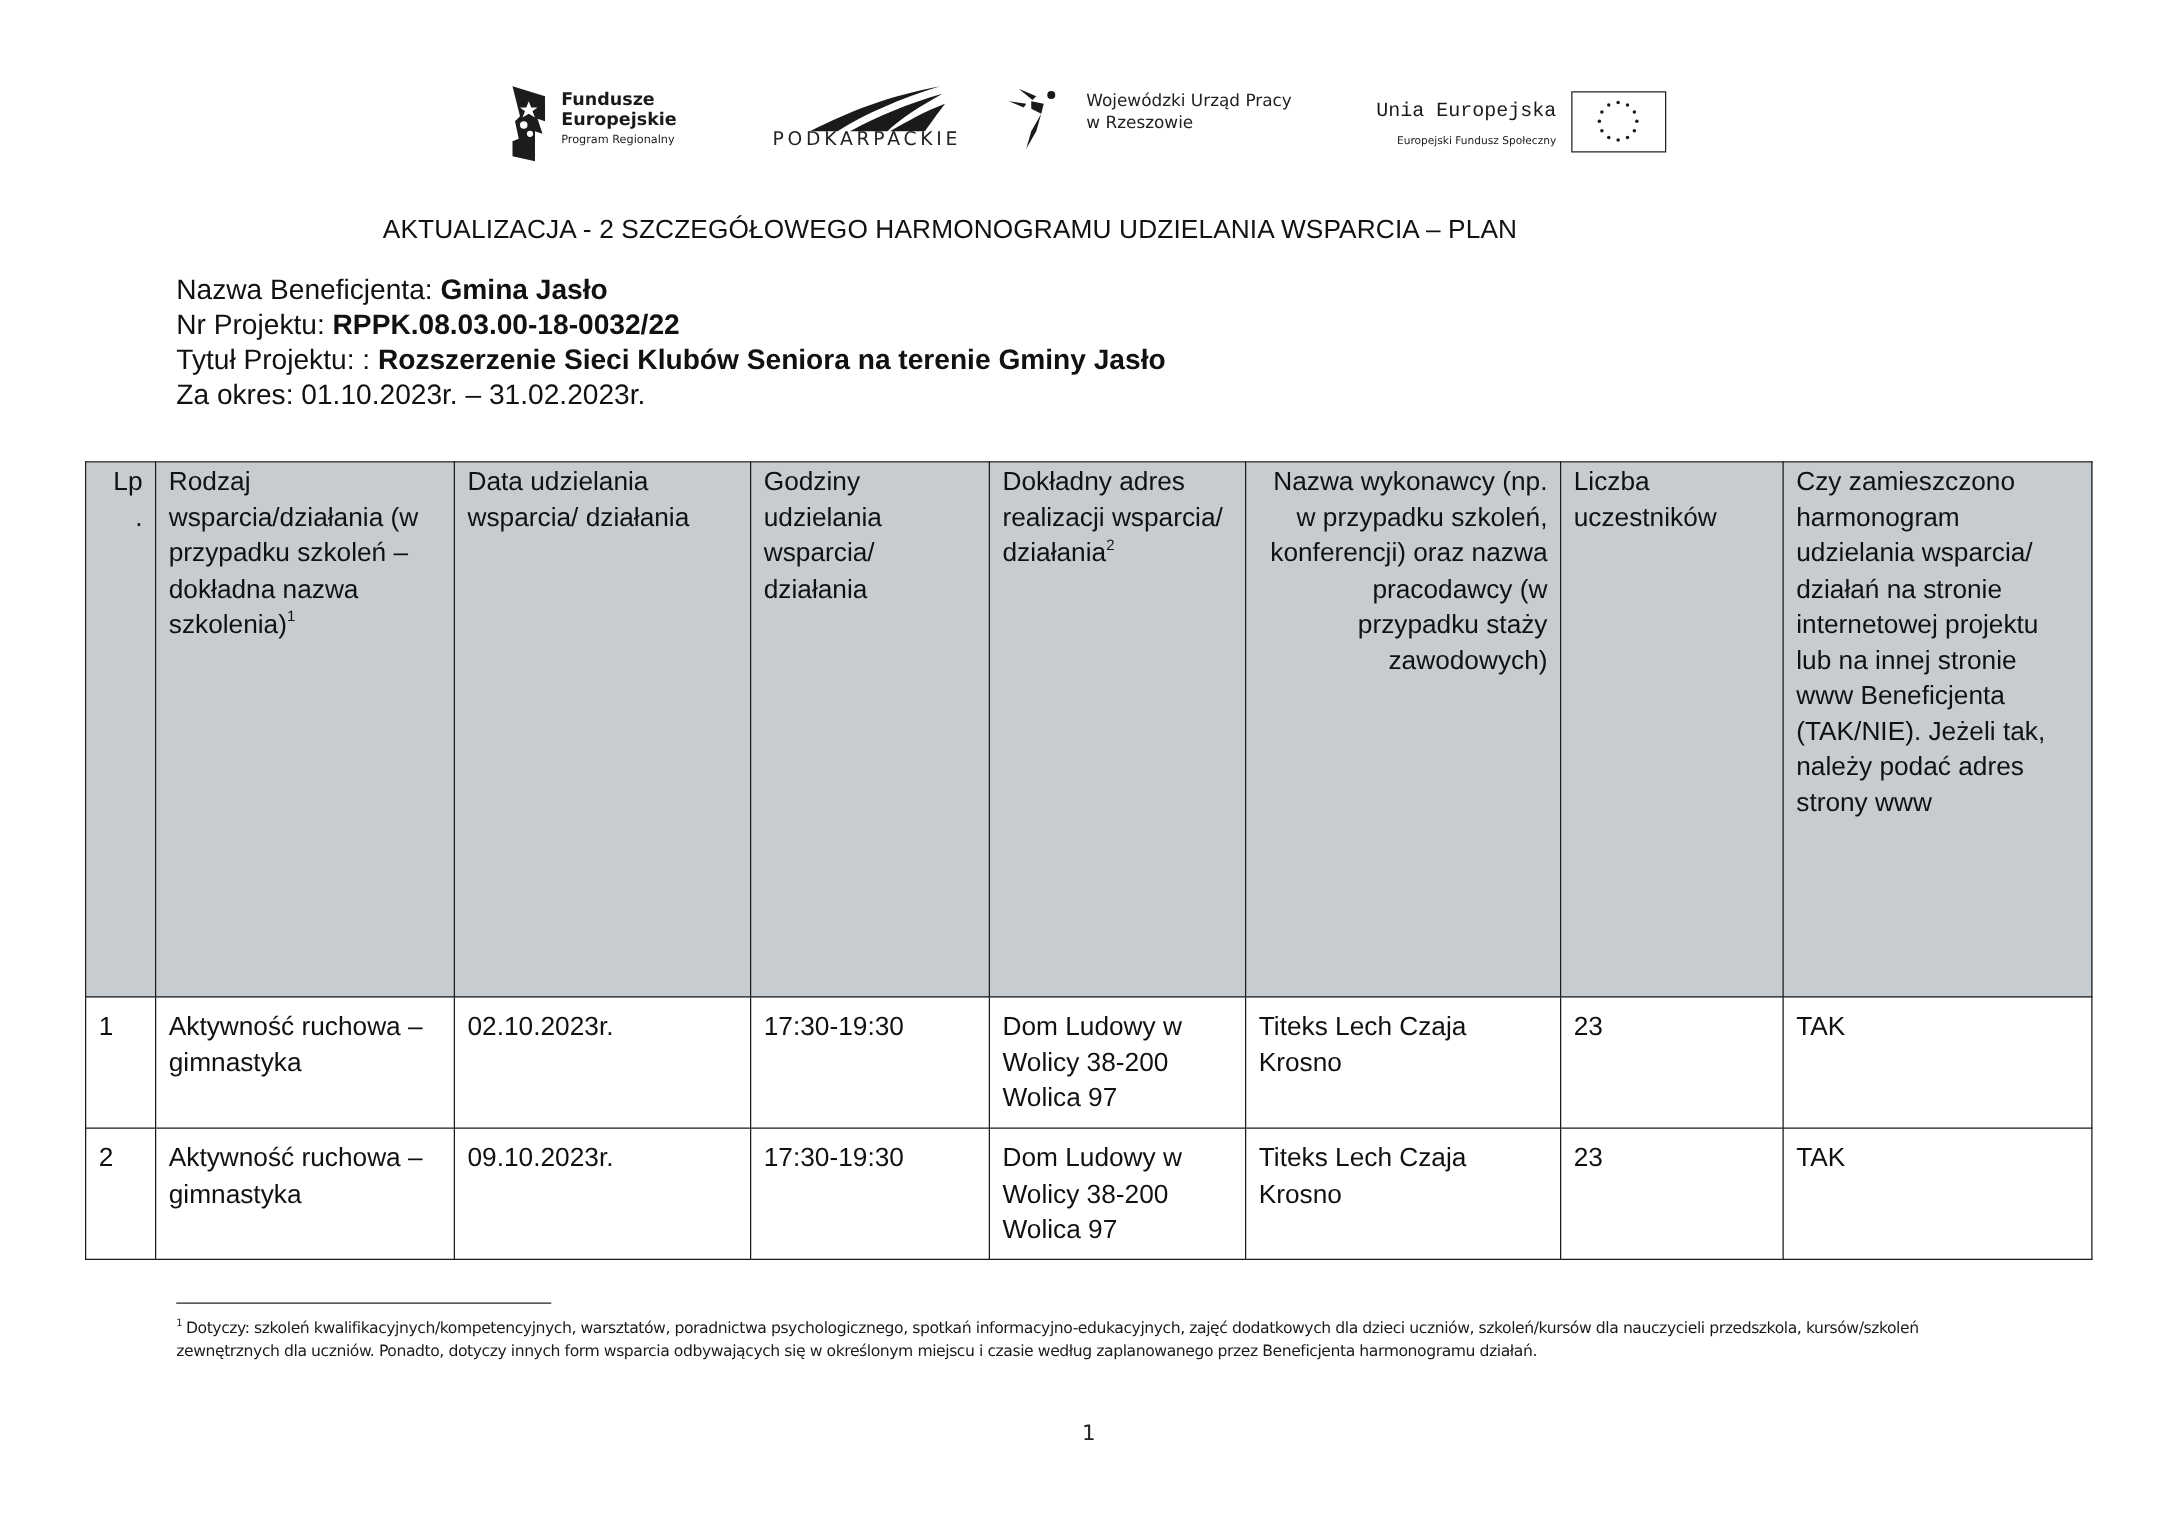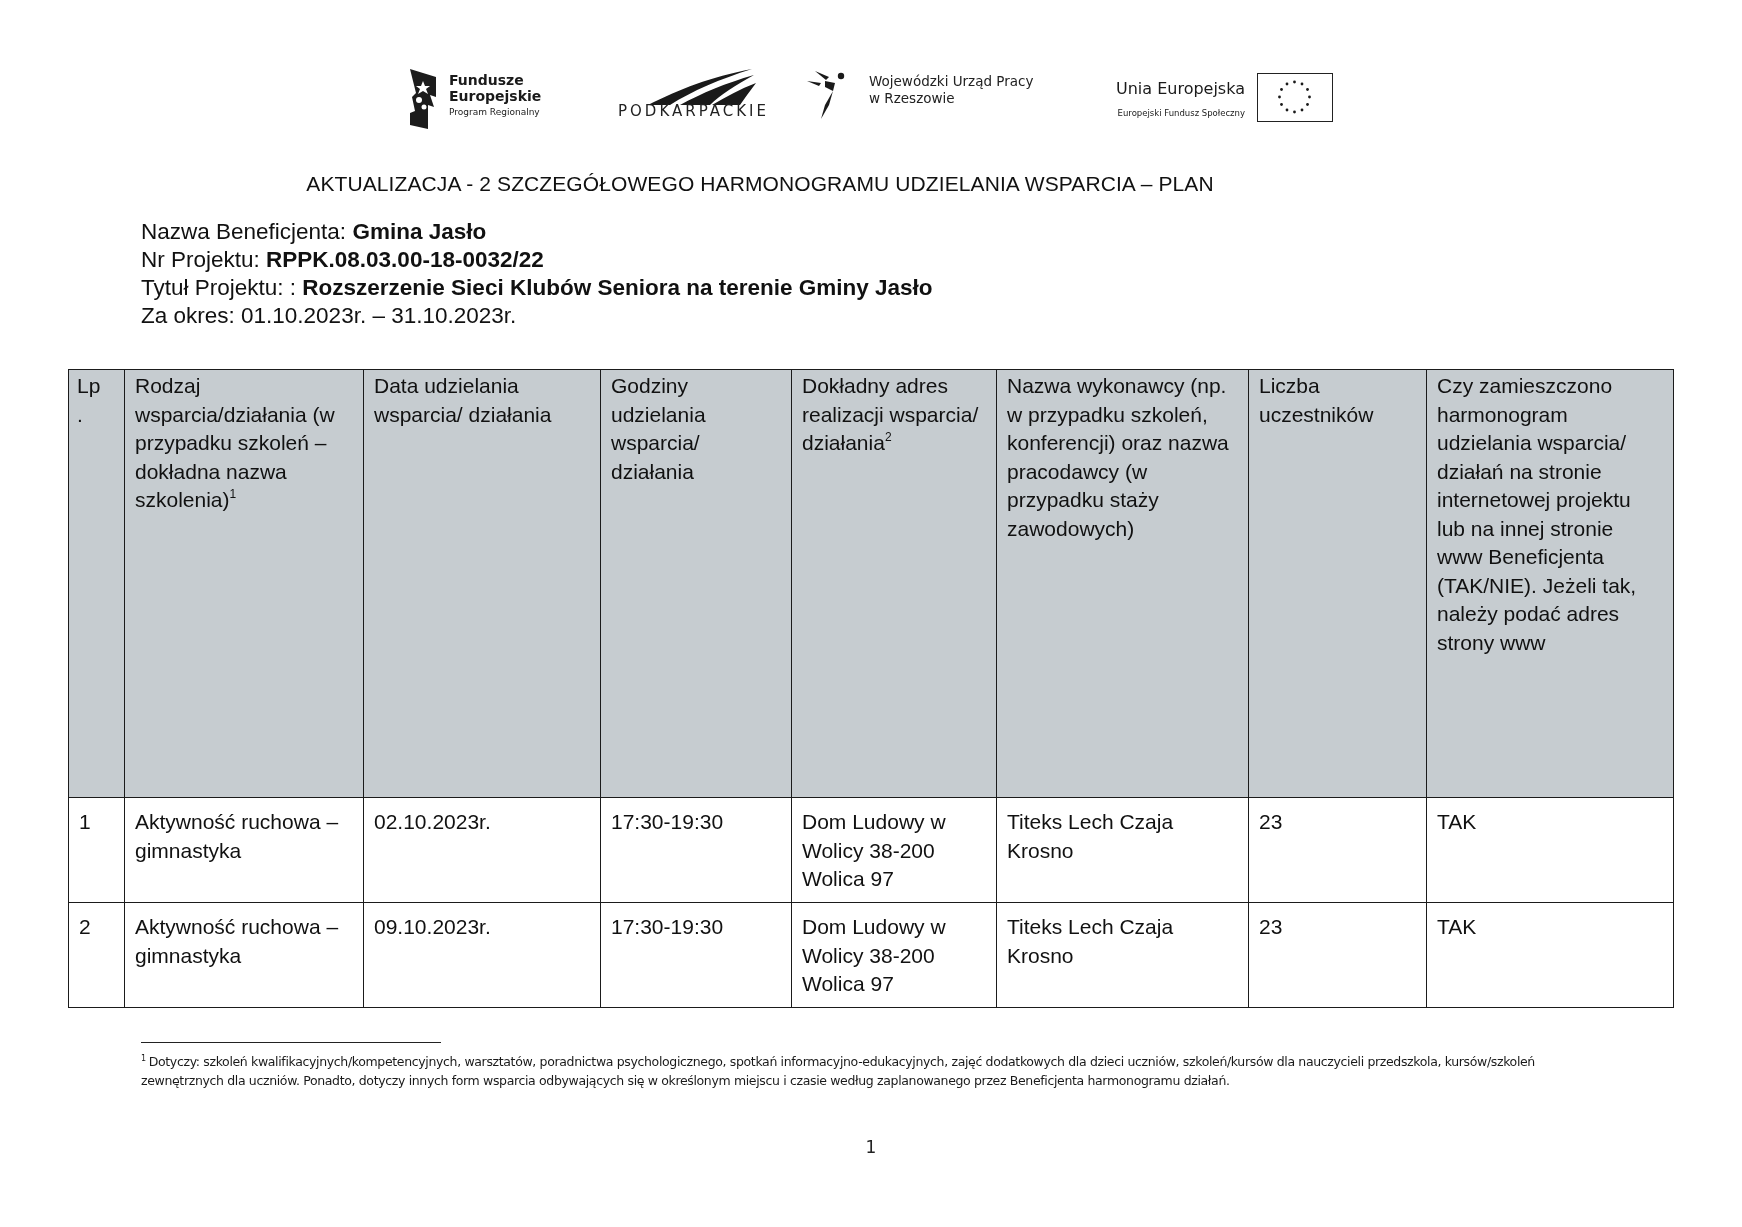--- a/index.html
+++ b/index.html
@@ -10,38 +10,38 @@
   .logo { position: absolute; }
   .fe-mark { left: 406px; top: 67px; width: 32px; height: 64px; }
   .fe-text { left: 449px; top: 72px; font-family: "DejaVu Sans", sans-serif; color: #1a1a1a; }
   .fe-text .l1 { font-size: 14px; line-height: 16px; font-weight: bold; }
   .fe-text .l2 { font-size: 9px; line-height: 12px; margin-top: 2px; }
   .pk-mark { left: 640px; top: 67px; width: 120px; height: 42px; }
   .pk-text { left: 618px; top: 102px; font-size: 15px; letter-spacing: 3px; font-family: "DejaVu Sans", sans-serif; color: #222; }
   .wup-mark { left: 803px; top: 65px; width: 60px; height: 60px; }
   .wup-text { left: 869px; top: 73px; font-size: 13.5px; line-height: 17px; font-family: "DejaVu Sans", sans-serif; color: #222; }
   .ue-text { left: 1060px; top: 80px; text-align: right; width: 185px; font-family: "DejaVu Sans", sans-serif; color: #1a1a1a; }
-  .ue-text .l1 { font-size: 16px; line-height: 18px; }
+  .ue-text .l1 { font-size: 16px; line-height: 18px; font-family: Liberation Mono, monospace; }
   .ue-text .l2 { font-size: 8.5px; line-height: 14px; margin-top: 8px; }
   .eu-flag { left: 1257px; top: 73px; width: 76px; height: 49px; border: 1.5px solid #222; box-sizing: border-box; }
 
   
   .doc-title { position: absolute; left: 0; width: 1520px; top: 172px; text-align: center;
                font-weight: normal; font-size: 21px; letter-spacing: 0.1px; }
   .info { position: absolute; left: 141px; top: 218px; font-size: 22.5px; line-height: 28px; }
   .info .row { white-space: nowrap; }
   .info b { font-weight: bold; text-align: center; }
 
   
   table.sched { position: absolute; left: 68px; top: 369px; border-collapse: collapse;
                 table-layout: fixed; width: 1605px; }
   table.sched th, table.sched td { border: 1.5px solid #1b1b1b; vertical-align: top;
                 font-size: 21px; line-height: 28.5px; padding: 1px 10px 0 10px; }
   table.sched thead th { background: #c6ccd0; font-weight: normal; text-align: left; height: 425px; padding-top: 2px; }
-  table.sched thead th.left { text-align: left; }
+  table.sched thead th.left { text-align: right; }
   table.sched tbody td { height: 94px; text-align: left; padding-top: 10px; }
   table.sched sup { font-size: 12px; line-height: 0; vertical-align: 9px; }
 
   
   .fn-rule { position: absolute; left: 141px; top: 1042px; width: 300px; border-top: 1.5px solid #222; }
   .footnotes { position: absolute; left: 141px; top: 1052px; width: 1460px;
                font-size: 12.5px; line-height: 19px; font-family: "DejaVu Sans", sans-serif;
                letter-spacing: -0.35px; color: #1a1a1a; }
   .footnotes sup { font-size: 8px; vertical-align: 5px; line-height: 0; margin-right: 3px; }
   .page-num { position: absolute; left: 0; width: 1742px; text-align: center; top: 1137px; font-size: 17px;
@@ -114,21 +114,21 @@
   <div class="row">
     <span>Nazwa Beneficjenta: </span><b>Gmina Jasło</b>
   </div>
   <div class="row">
     <span>Nr Projektu: </span><b>RPPK.08.03.00-18-0032/22</b>
   </div>
   <div class="row">
     <span>Tytuł Projektu: : </span><b>Rozszerzenie Sieci Klubów Seniora na terenie Gminy Jasło</b>
   </div>
   <div class="row">
-    <span>Za okres: 01.10.2023r. – 31.10.2023r.</span>
+    <span>Za okres: 01.10.2023r. – 31.02.2023r.</span>
   </div>
 </div>
 
 <table class="sched">
   <colgroup>
     <col style="width:56px">
       <col style="width:239px">
       <col style="width:237px">
       <col style="width:191px">
     <col style="width:205px">

